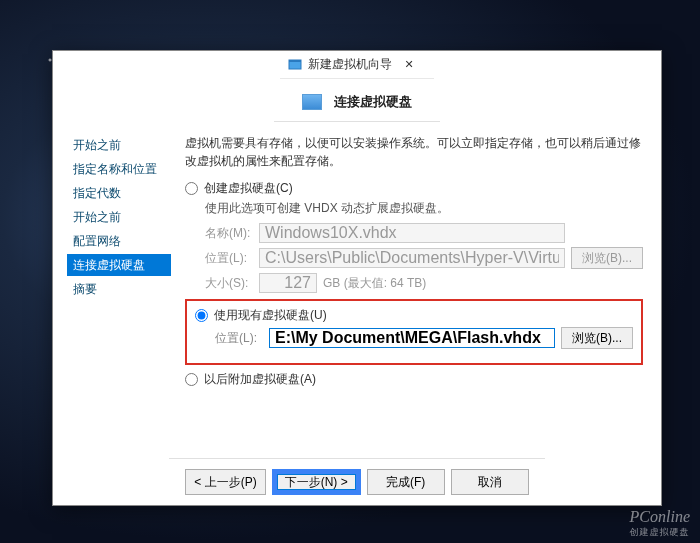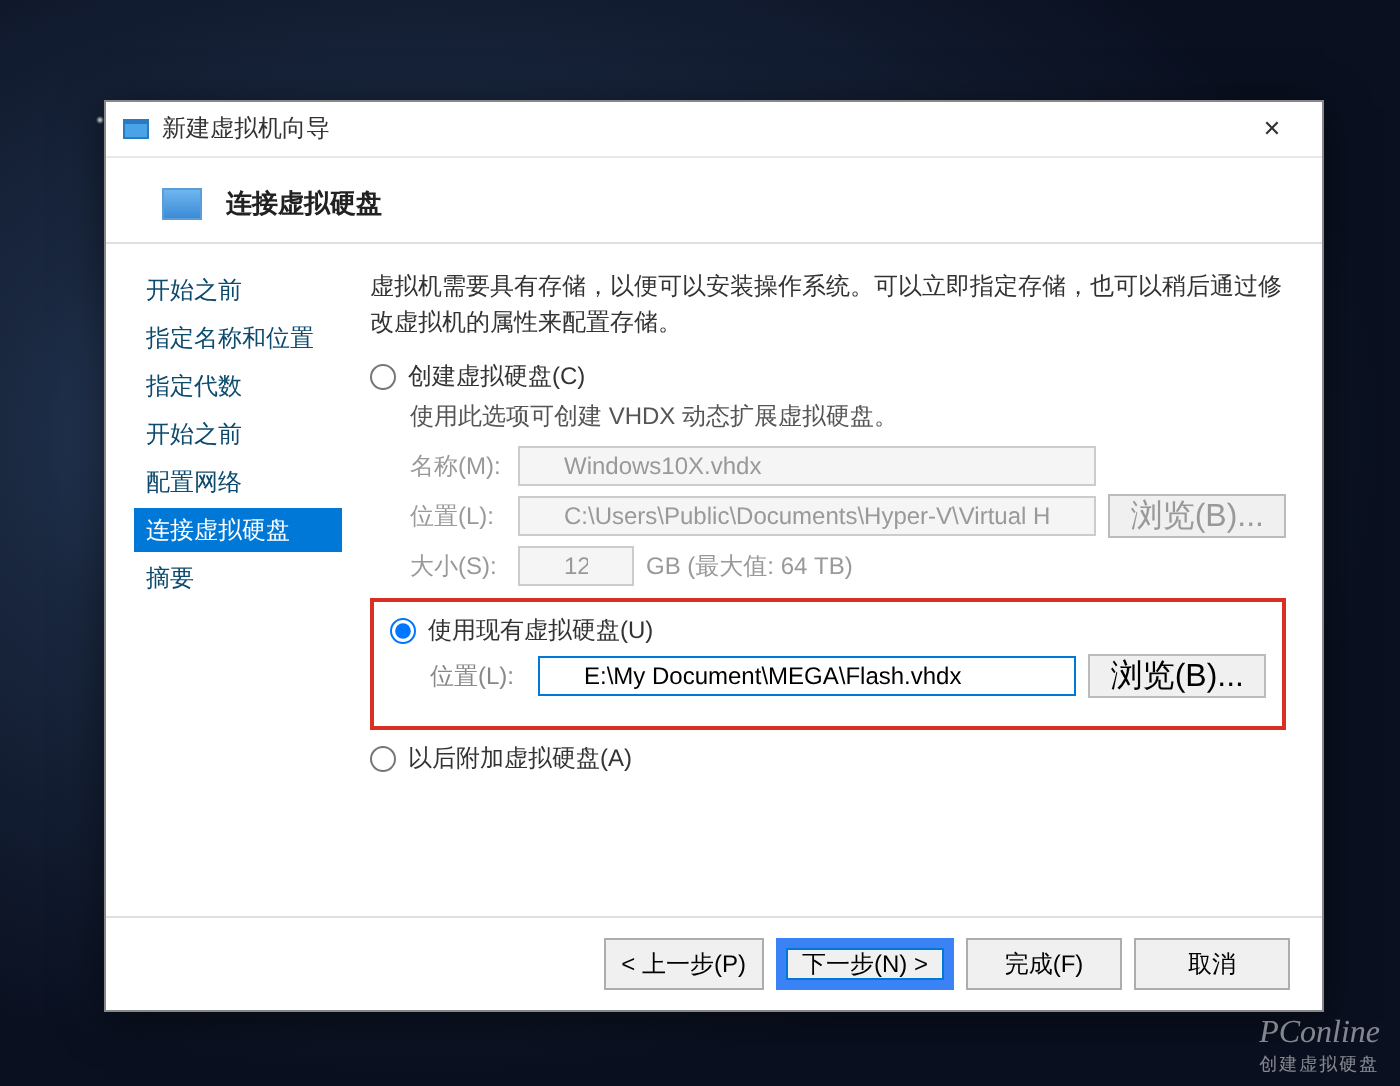--- a/index.html
+++ b/index.html
@@ -27,20 +27,21 @@
   position: absolute;
   left: 52px;
   top: 50px;
   width: 610px;
   height: 456px;
   background: #ffffff;
   border: 1px solid #888;
   box-shadow: 0 4px 20px rgba(0,0,0,0.5);
   display: flex;
   flex-direction: column;
+  align-items: center;
 }
 .titlebar {
   height: 28px;
   display: flex;
   align-items: center;
   padding: 0 8px;
   border-bottom: 1px solid #e8e8e8;
 }
 .titlebar .win-icon {
   width: 14px; height: 14px;
@@ -126,35 +127,35 @@
   margin-bottom: 6px;
 }
 .form-grid label { color: #888; text-align: left; }
 .form-grid.disabled input,
 .form-grid.disabled label,
 .form-grid.disabled .btn,
 .form-grid.disabled .unit { color: #999; }
 .form-grid input[type=text] {
   height: 20px;
   border: 1px solid #ccc;
-  padding: 0 22px;
-  font-size: 12px;
+  padding: 0 5px;
+  font-size: 16px;
   font-family: inherit;
   width: 100%;
 }
 .form-grid.disabled input[type=text] {
   background: #f5f5f5;
   color: #999;
 }
 .form-grid .btn {
   height: 22px;
   padding: 0 10px;
   border: 1px solid #bbb;
   background: #f0f0f0;
-  font-size: 16px;
+  font-size: 12px;
   cursor: pointer;
 }
 .form-grid.disabled .btn {
   color: #999;
   cursor: default;
 }
 .size-row input { width: 58px !important; text-align: right; }
 .unit { font-size: 12px; }
 .highlight-box {
   border: 2px solid #d93025;
@@ -257,21 +258,21 @@
       </div>
 
       <div class="highlight-box">
         <div class="opt-group">
           <div class="radio-row">
             <input type="radio" name="vhdopt" checked="" style="">
             <span>使用现有虚拟硬盘(U)</span>
           </div>
           <div class="form-grid">
             <label>位置(L):</label>
-            <input type="text" style="border: 1px solid rgb(0, 120, 215);" value="E:\My Document\MEGA\Flash.vhdx">
+            <input type="text" style="border: 1px solid rgb(0, 120, 215); font-weight: bold;" value="E:\My Document\MEGA\Flash.vhdx">
             <button class="btn">浏览(B)...</button>
           </div>
         </div>
       </div>
 
       <div class="opt-group">
         <div class="radio-row">
           <input type="radio" name="vhdopt" style="">
           <span>以后附加虚拟硬盘(A)</span>
         </div>

